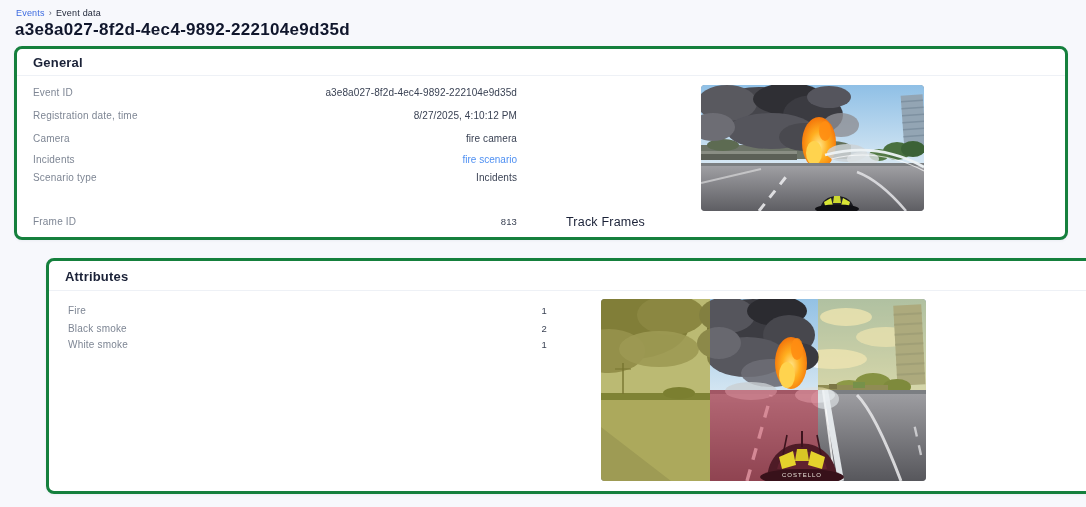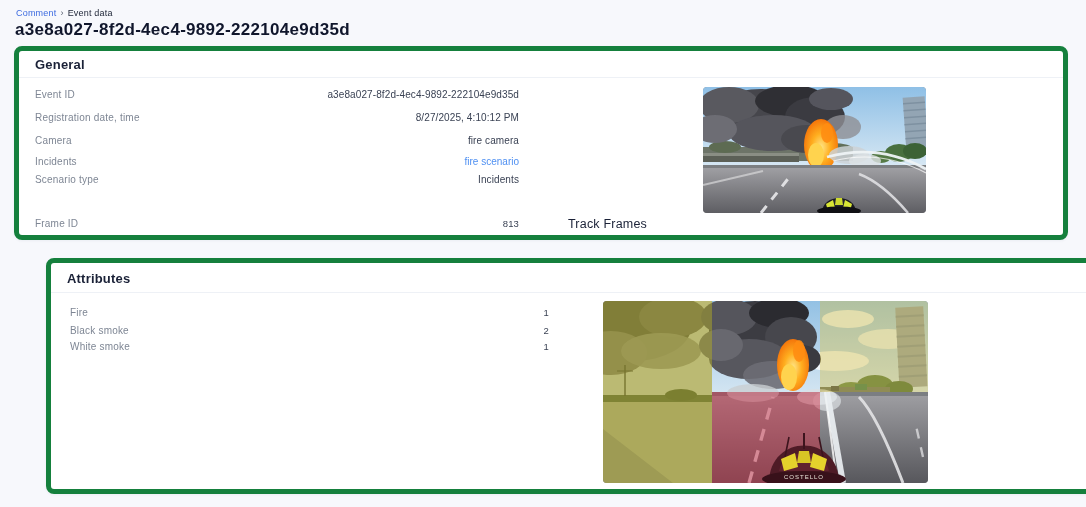--- a/index.html
+++ b/index.html
@@ -12,21 +12,21 @@
     overflow:hidden;
   }
   
   .breadcrumb { position:absolute; left:16px; top:8px; font-size:9px; letter-spacing:.2px; display:flex; gap:4px; align-items:center; }
   .breadcrumb .bc-link { color:#3d6be0; cursor:pointer; text-decoration:none; }
   .breadcrumb .bc-sep { color:#555d6e; font-size:9px; }
   .breadcrumb .bc-current { color:#1c2335; }
   
   .page-title { position:absolute; left:15px; top:20px; font-size:17px; font-weight:700; letter-spacing:.3px; color:#10162c; }
   
-  .card { position:absolute; left:14px; width:1054px; background:#ffffff; border:5px solid #15803d; border-radius:8px; box-shadow:0 1px 3px rgba(25,39,80,.05); }
+  .card { position:absolute; left:14px; width:1054px; background:#ffffff; border:3px solid #15803d; border-radius:8px; box-shadow:0 1px 3px rgba(25,39,80,.05); }
   .card-general { top:46px; height:194px; }
   .card-attributes { top:258px; height:236px;margin-left:32px; }
   .card-header { padding:6px 16px 5px; border-bottom:1px solid #eef1f6; font-size:13px; font-weight:700; letter-spacing:.2px; color:#1a2137; }
   
   .g-row { position:absolute; left:16px; width:484px; height:14px; display:flex; justify-content:space-between; align-items:center;gap:24px; }
   .a-row { position:absolute; left:19px; width:479px; height:14px; display:flex; justify-content:space-between; align-items:center; }
   .f-label { font-size:10px; color:#7e8694; letter-spacing:.2px; }
   .f-value { font-size:10px; color:#3a4254; letter-spacing:.1px; }
   .f-value.small { font-size:9.5px; }
   .f-link { font-size:10px; color:#4f90f2; cursor:pointer; }
@@ -38,21 +38,21 @@
   
   .frame-img { position:absolute; border-radius:4px; overflow:hidden; cursor:pointer; background:#8b8b8f; }
   .frame-img.general { left:684px; top:36px; width:223px; height:126px; }
   .frame-img.attributes { left:552px; top:38px; width:325px; height:182px; }
   .frame-img svg { display:block; }
 </style>
 </head>
 <body>
 
 <div class="breadcrumb">
-  <span class="bc-link">Comment</span>
+  <span class="bc-link">Events</span>
   <span class="bc-sep">›</span>
   <span class="bc-current">Event data</span>
 </div>
 
 <div class="page-title">a3e8a027-8f2d-4ec4-9892-222104e9d35d</div>
 
 <div class="card card-general">
   <div class="card-header">General</div>
 
   <div class="g-row" style="top:36px">

